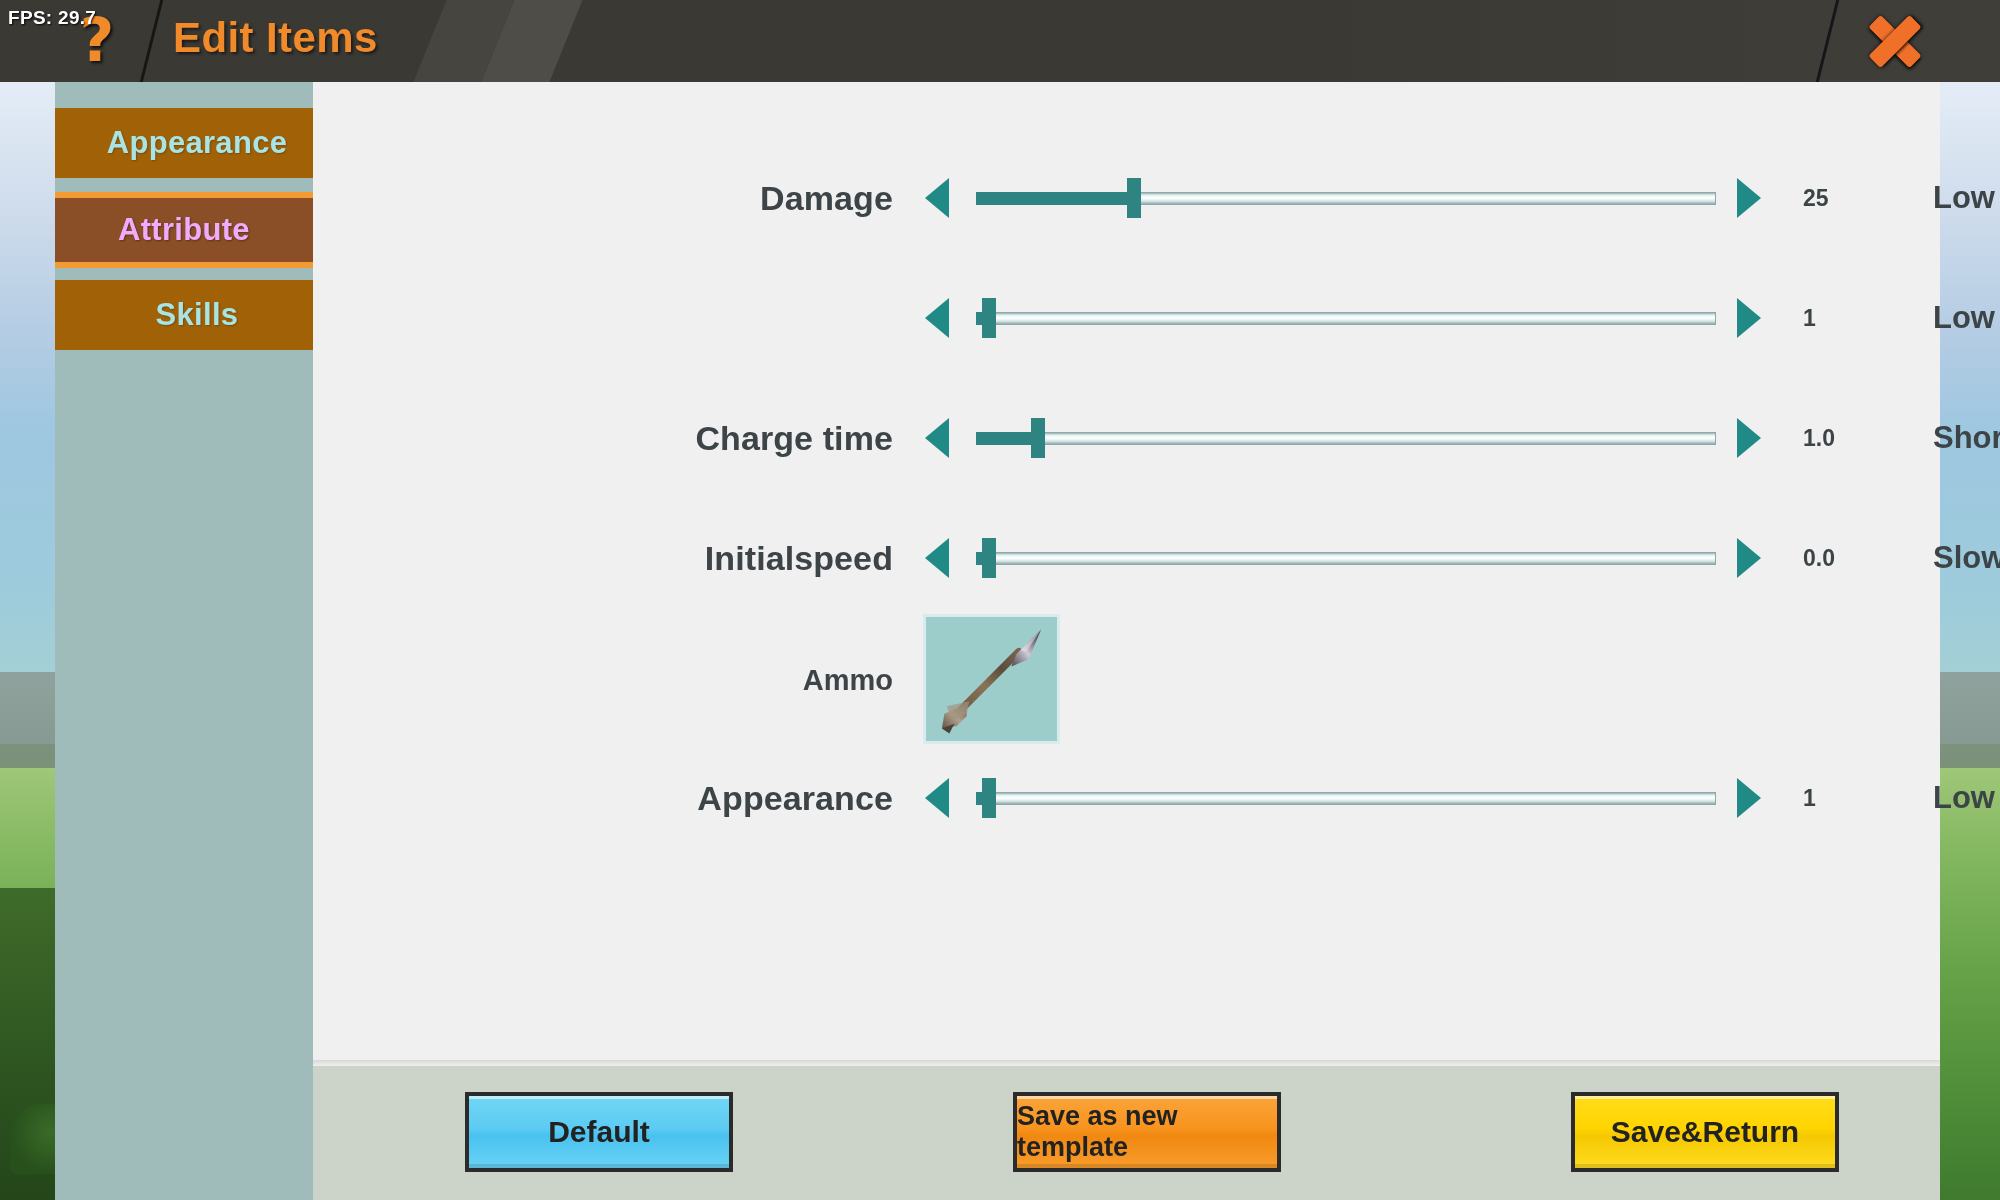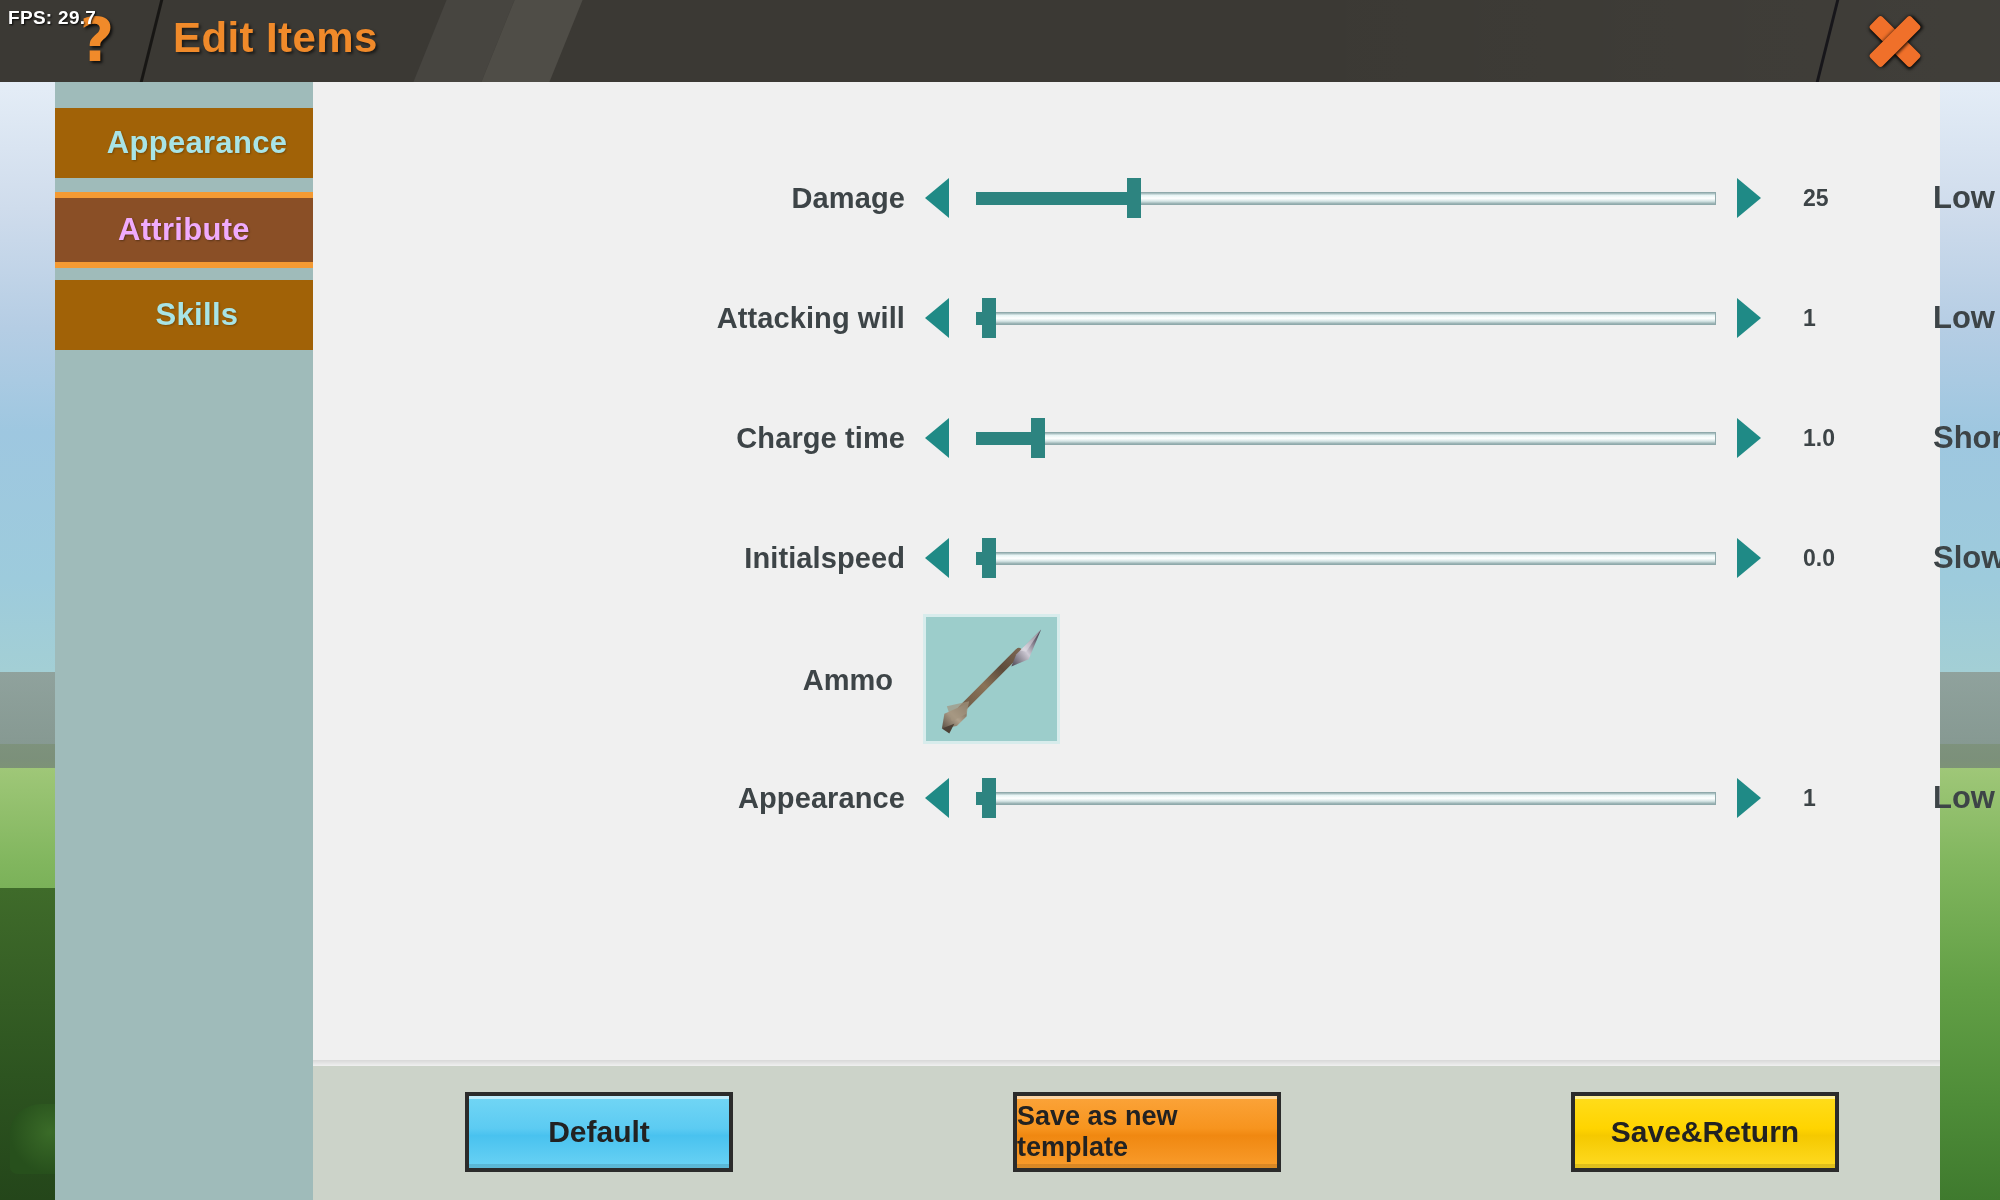--- a/index.html
+++ b/index.html
@@ -131,22 +131,22 @@
     background:#f0f0f0;
   }
 
   .rows { position:absolute; left:0; top:0; width:100%; }
 
   .row {
     position:absolute; left:0; width:100%; height:56px;
     display:flex; align-items:center;
   }
   .row-label {
-    position:absolute; left:12px; width:580px; text-align:right;
-    color:#3d4447; font-size:29px; font-weight:bold;
+    position:absolute; left:0; width:580px; text-align:right;
+    color:#3d4447; font-size:34px; font-weight:bold;
     letter-spacing:.1px;
   }
   .arrow-left, .arrow-right {
     position:absolute; width:0; height:0; cursor:pointer;
   }
   .arrow-left {
     left:612px;
     border-top:20px solid transparent;
     border-bottom:20px solid transparent;
     border-right:24px solid #1f8a86;
@@ -277,21 +277,20 @@
           <div class="slider">
             <div class="track-bg"></div>
             <div class="track-fill" style="width:151.7px"></div>
             <div class="handle" style="left:150.7px"></div>
           </div>
           <div class="arrow-right"></div>
           <div class="row-value">25</div>
           <div class="row-desc">Low</div>
         </div>
         <div class="row" style="top: 208px;">
-          <div class="row-label">Attacking will</div>
           <div class="arrow-left"></div>
           <div class="slider">
             <div class="track-bg"></div>
             <div class="track-fill" style="width:7.4px"></div>
             <div class="handle" style="left:6.4px"></div>
           </div>
           <div class="arrow-right"></div>
           <div class="row-value">1</div>
           <div class="row-desc">Low</div>
         </div>

